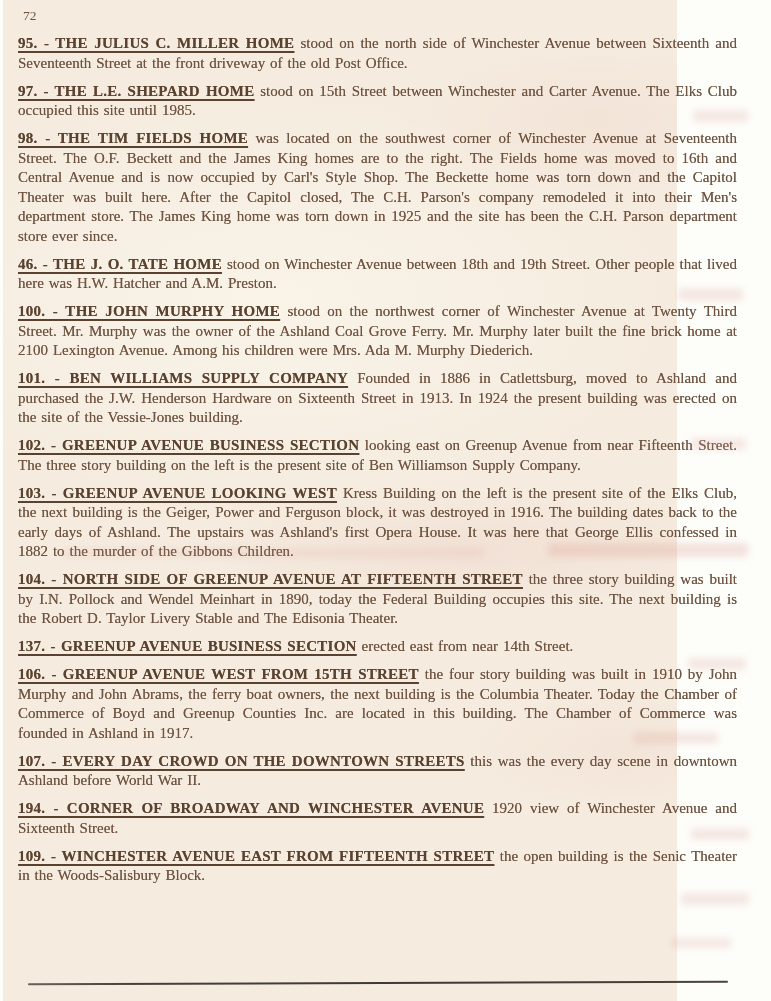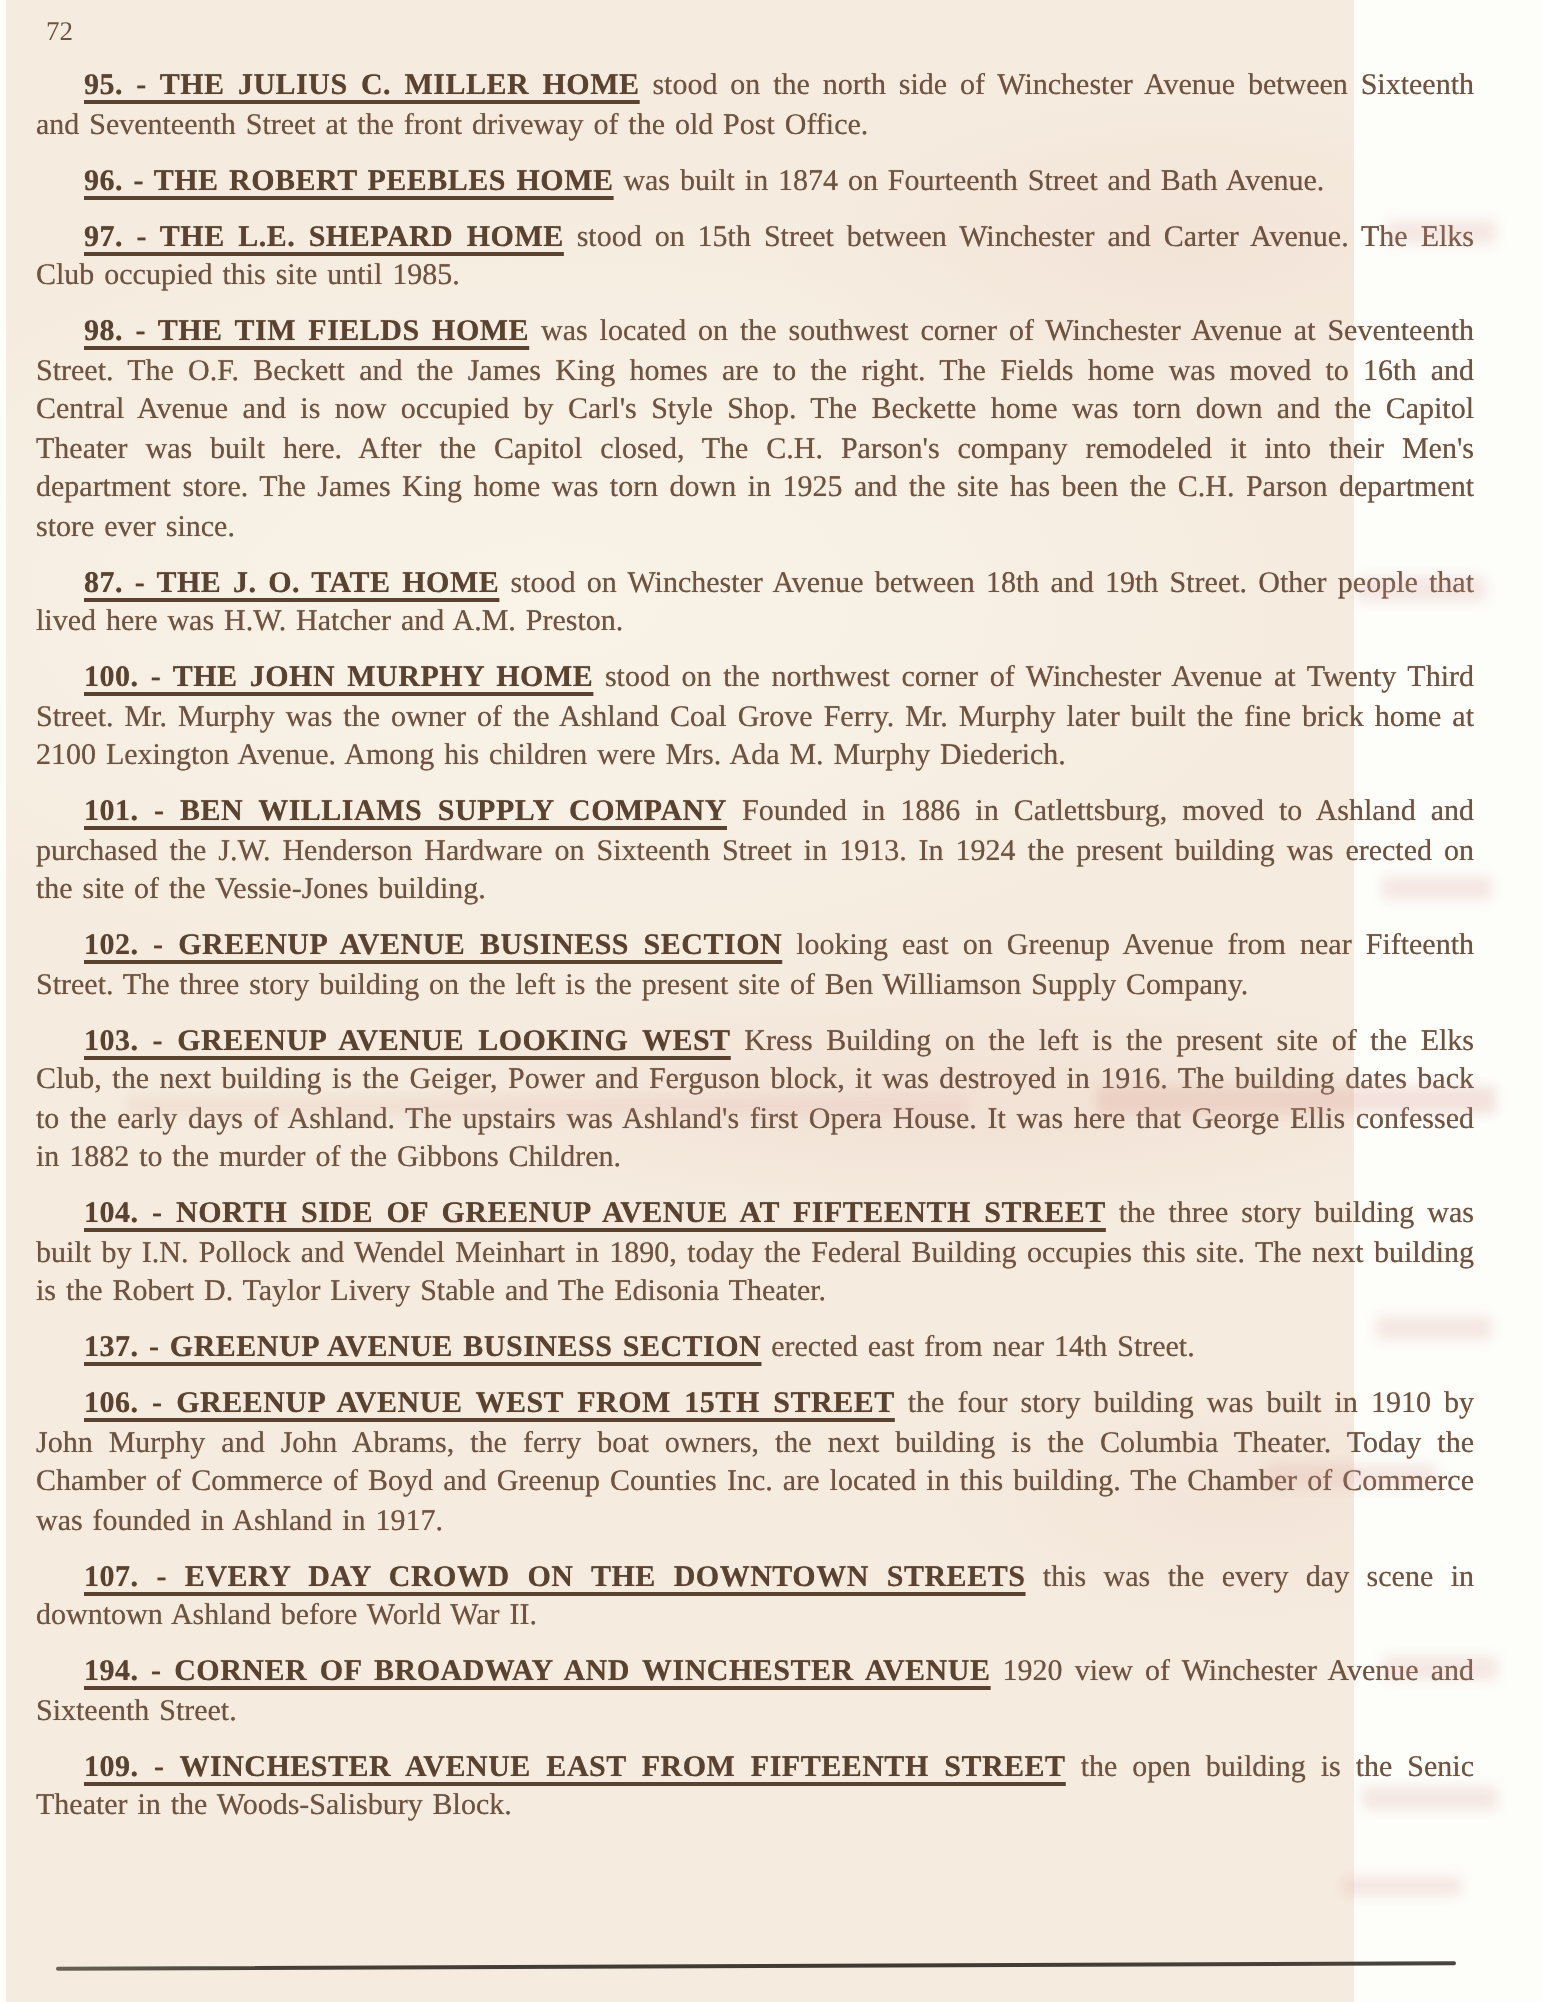--- a/index.html
+++ b/index.html
@@ -32,21 +32,20 @@
     word-spacing:1.2px;
     text-shadow:0 0 0.35px rgba(110,83,64,0.75);
   }
   .entry-heading{
     font-weight:bold;
     color:#5a4230;
     text-decoration:underline;
     text-decoration-thickness:1.5px;
     text-underline-offset:2.5px;
     letter-spacing:0.25px;
-    margin-left:24px;
   }
   .bottom-rule{
     position:absolute;left:25px;top:982px;width:700px;height:2px;
     background:linear-gradient(90deg,#6a6156 0%,#46403a 15%,#3e3933 60%,#4a443c 100%);
     transform:rotate(-0.22deg);
     border-radius:1px;
   }
   .bleed{
     position:absolute;
     background:rgba(220,158,148,0.22);
@@ -57,24 +56,23 @@
 </style>
 </head>
 <body>
 
 <div class="page">
 
   <div class="page-number">72</div>
 
   <div class="content">
     <p class="entry"><span class="entry-heading">95. - THE JULIUS C. MILLER HOME</span> <span>stood on the north side of Winchester Avenue between Sixteenth and Seventeenth Street at the front driveway of the old Post Office.</span></p>
-    <p class="entry"><span class="entry-heading">96. - THE ROBERT PEEBLES HOME</span> <span>was built in 1874 on Fourteenth Street and Bath Avenue.</span></p>
     <p class="entry"><span class="entry-heading">97. - THE L.E. SHEPARD HOME</span> <span>stood on 15th Street between Winchester and Carter Avenue. The Elks Club occupied this site until 1985.</span></p>
     <p class="entry"><span class="entry-heading">98. - THE TIM FIELDS HOME</span> <span>was located on the southwest corner of Winchester Avenue at Seventeenth Street. The O.F. Beckett and the James King homes are to the right. The Fields home was moved to 16th and Central Avenue and is now occupied by Carl's Style Shop. The Beckette home was torn down and the Capitol Theater was built here. After the Capitol closed, The C.H. Parson's company remodeled it into their Men's department store. The James King home was torn down in 1925 and the site has been the C.H. Parson department store ever since.</span></p>
-    <p class="entry"><span class="entry-heading">87. - THE J. O. TATE HOME</span> <span>stood on Winchester Avenue between 18th and 19th Street. Other people that lived here was H.W. Hatcher and A.M. Preston.</span></p>
+    <p class="entry"><span class="entry-heading">46. - THE J. O. TATE HOME</span> <span>stood on Winchester Avenue between 18th and 19th Street. Other people that lived here was H.W. Hatcher and A.M. Preston.</span></p>
     <p class="entry"><span class="entry-heading">100. - THE JOHN MURPHY HOME</span> <span>stood on the northwest corner of Winchester Avenue at Twenty Third Street. Mr. Murphy was the owner of the Ashland Coal Grove Ferry. Mr. Murphy later built the fine brick home at 2100 Lexington Avenue. Among his children were Mrs. Ada M. Murphy Diederich.</span></p>
     <p class="entry"><span class="entry-heading">101. - BEN WILLIAMS SUPPLY COMPANY</span> <span>Founded in 1886 in Catlettsburg, moved to Ashland and purchased the J.W. Henderson Hardware on Sixteenth Street in 1913. In 1924 the present building was erected on the site of the Vessie-Jones building.</span></p>
     <p class="entry"><span class="entry-heading">102. - GREENUP AVENUE BUSINESS SECTION</span> <span>looking east on Greenup Avenue from near Fifteenth Street. The three story building on the left is the present site of Ben Williamson Supply Company.</span></p>
     <p class="entry"><span class="entry-heading">103. - GREENUP AVENUE LOOKING WEST</span> <span>Kress Building on the left is the present site of the Elks Club, the next building is the Geiger, Power and Ferguson block, it was destroyed in 1916. The building dates back to the early days of Ashland. The upstairs was Ashland's first Opera House. It was here that George Ellis confessed in 1882 to the murder of the Gibbons Children.</span></p>
     <p class="entry"><span class="entry-heading">104. - NORTH SIDE OF GREENUP AVENUE AT FIFTEENTH STREET</span> <span>the three story building was built by I.N. Pollock and Wendel Meinhart in 1890, today the Federal Building occupies this site. The next building is the Robert D. Taylor Livery Stable and The Edisonia Theater.</span></p>
     <p class="entry"><span class="entry-heading">137. - GREENUP AVENUE BUSINESS SECTION</span> <span>erected east from near 14th Street.</span></p>
     <p class="entry"><span class="entry-heading">106. - GREENUP AVENUE WEST FROM 15TH STREET</span> <span>the four story building was built in 1910 by John Murphy and John Abrams, the ferry boat owners, the next building is the Columbia Theater. Today the Chamber of Commerce of Boyd and Greenup Counties Inc. are located in this building. The Chamber of Commerce was founded in Ashland in 1917.</span></p>
     <p class="entry"><span class="entry-heading">107. - EVERY DAY CROWD ON THE DOWNTOWN STREETS</span> <span>this was the every day scene in downtown Ashland before World War II.</span></p>
     <p class="entry"><span class="entry-heading">194. - CORNER OF BROADWAY AND WINCHESTER AVENUE</span> <span>1920 view of Winchester Avenue and Sixteenth Street.</span></p>
     <p class="entry"><span class="entry-heading">109. - WINCHESTER AVENUE EAST FROM FIFTEENTH STREET</span> <span>the open building is the Senic Theater in the Woods-Salisbury Block.</span></p>

